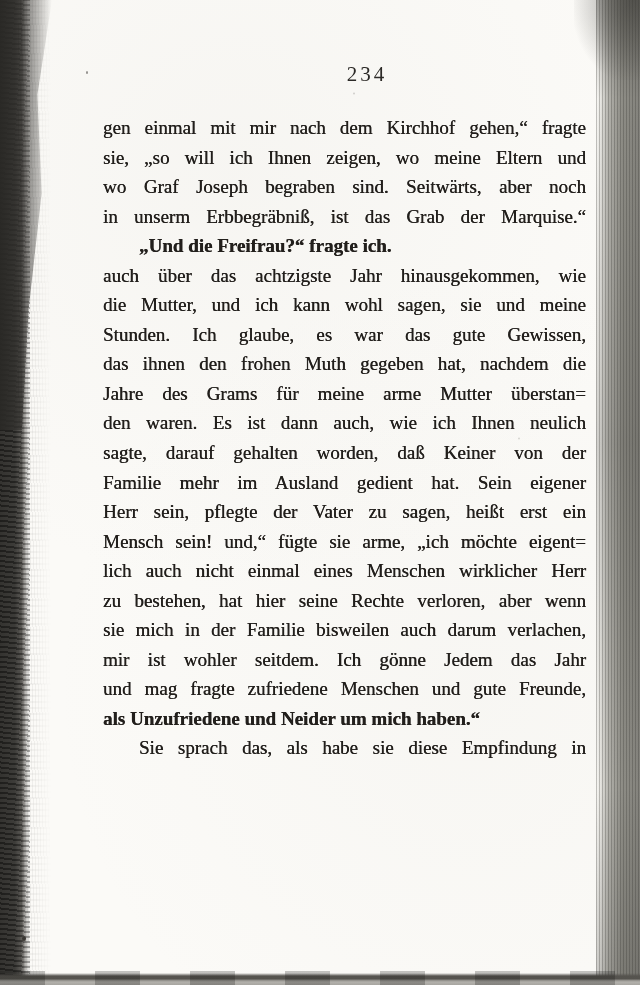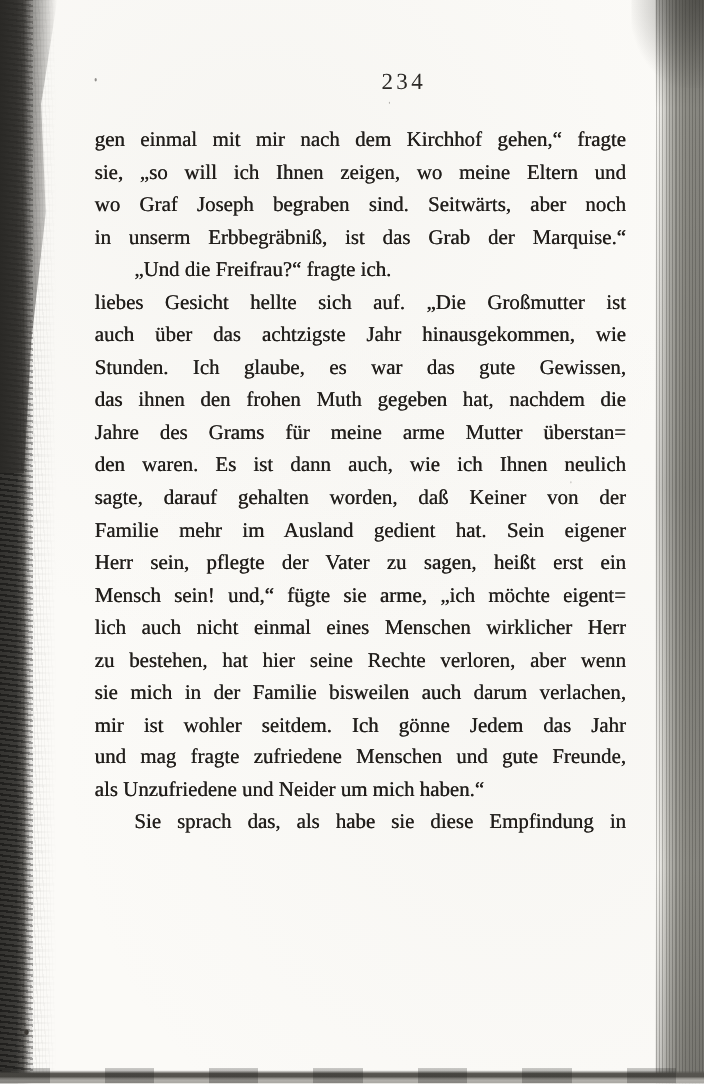--- a/index.html
+++ b/index.html
@@ -64,31 +64,31 @@
     background:#3b3834;
     box-shadow: 63px -866px 0 -1px rgba(60,57,52,.55), 330px -845px 0 -1.5px rgba(60,57,52,.4), 495px -500px 0 -1.5px rgba(60,57,52,.35);
   }
   
   .folio{
     position:absolute;left:322px;top:62px;width:90px;
     text-align:center;
     font-size:21px;letter-spacing:3px;color:#2c2a27;
   }
   .page-text{
-    position:absolute;left:86px;top:113px;width:483px;
+    position:absolute;left:103px;top:113px;width:483px;
     font-size:19px;line-height:29.55px;color:var(--ink);
     text-shadow:0.3px 0 0 currentColor;
   }
   .line{
     text-align:justify;
     text-align-last:justify;
     white-space:normal;
     height:29.55px;overflow:visible;
   }
-  .line.short{text-align-last:left;}
+  .line.short{text-align-last:left;font-weight:bold;}
   .line.indent{text-indent:36px;}
 </style>
 </head>
 <body>
 
 <div class="page">
   <div class="edge-left"></div>
   <div class="edge-left-top"></div>
   <div class="edge-left-noise"></div>
   <div class="edge-right"></div>
@@ -97,22 +97,22 @@
   <div class="ink-dot"></div>
 
   <div class="folio">234</div>
 
   <div class="page-text">
       <div class="line">gen einmal mit mir nach dem Kirchhof gehen,“ fragte</div>
       <div class="line">sie, „so will ich Ihnen zeigen, wo meine Eltern und</div>
       <div class="line">wo Graf Joseph begraben sind. Seitwärts, aber noch</div>
       <div class="line">in unserm Erbbegräbniß, ist das Grab der Marquise.“</div>
       <div class="line indent short">„Und die Freifrau?“ fragte ich.</div>
-      <div class="line">liebes Gesicht hellte sich auf. „Die Großmutter ist</div>
       <div class="line">auch über das achtzigste Jahr hinausgekommen, wie</div>
+      <div class="line">die Mutter, und ich kann wohl sagen, sie und meine</div>
       <div class="line">Stunden. Ich glaube, es war das gute Gewissen,</div>
       <div class="line">das ihnen den frohen Muth gegeben hat, nachdem die</div>
       <div class="line">Jahre des Grams für meine arme Mutter überstan=</div>
       <div class="line">den waren. Es ist dann auch, wie ich Ihnen neulich</div>
       <div class="line">sagte, darauf gehalten worden, daß Keiner von der</div>
       <div class="line">Familie mehr im Ausland gedient hat. Sein eigener</div>
       <div class="line">Herr sein, pflegte der Vater zu sagen, heißt erst ein</div>
       <div class="line">Mensch sein! und,“ fügte sie arme, „ich möchte eigent=</div>
       <div class="line">lich auch nicht einmal eines Menschen wirklicher Herr</div>
       <div class="line">zu bestehen, hat hier seine Rechte verloren, aber wenn</div>

